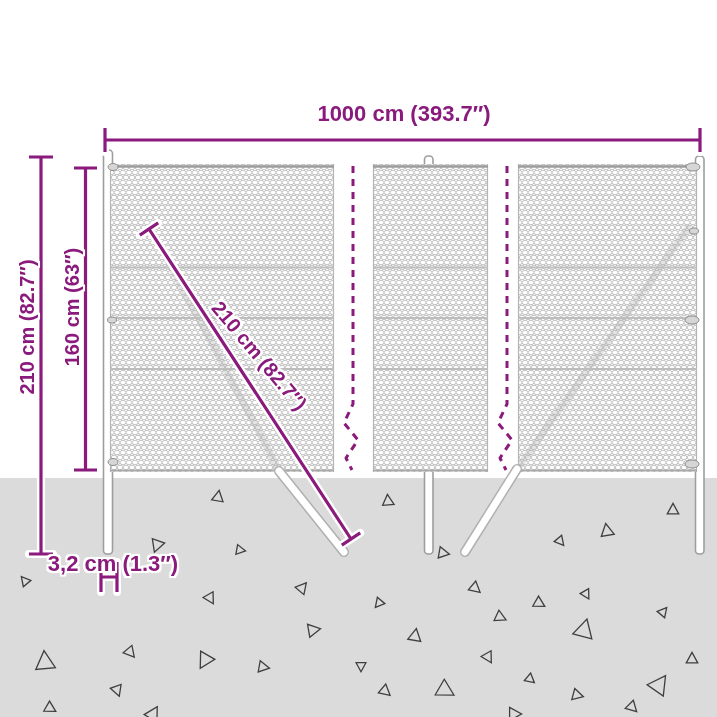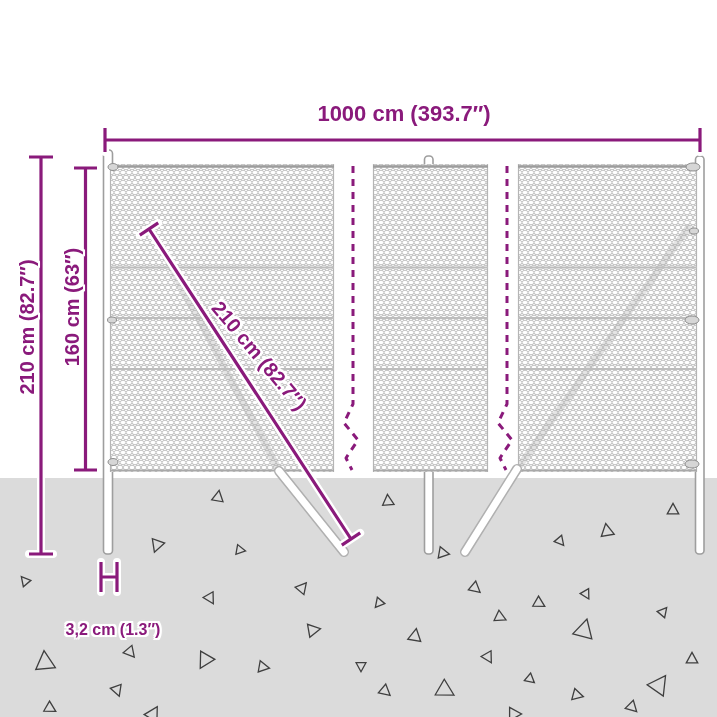--- a/index.html
+++ b/index.html
@@ -25,21 +25,21 @@
   .debris{fill:none;stroke:var(--triangle,#3f3f3f);stroke-width:1.3;stroke-linejoin:miter;}
   .dim-label{
     position:absolute;color:var(--dimension,#8a1a7b);font-weight:bold;white-space:nowrap;
     text-shadow:-2px -2px 0 #fff,2px -2px 0 #fff,-2px 2px 0 #fff,2px 2px 0 #fff,
                 -2px 0 0 #fff,2px 0 0 #fff,0 -2px 0 #fff,0 2px 0 #fff,0 0 4px #fff;
   }
   .lbl-top{left:404px;top:114px;transform:translate(-50%,-50%);font-size:22px;}
   .lbl-outer{left:27px;top:327px;transform:translate(-50%,-50%) rotate(-90deg);font-size:20px;}
   .lbl-inner{left:72px;top:307px;transform:translate(-50%,-50%) rotate(-90deg);font-size:20px;}
   .lbl-diag{left:259px;top:356px;transform:translate(-50%,-50%) rotate(50deg);font-size:20px;}
-  .lbl-bottom{left:113px;top:630px;transform:translate(-50%,-50%);font-size:16px;}
+  .lbl-bottom{left:113px;top:564px;transform:translate(-50%,-50%);font-size:22px;}
 </style>
 </head>
 <body>
 
 <div class="stage">
   <svg width="717" height="717" viewBox="0 0 717 717">
     <defs>
       <pattern id="hexmesh" width="6" height="10" patternUnits="userSpaceOnUse">
         <g class="hex" fill="none" stroke-width="0.75">
           <path d="M0,2.5 L1.5,0.3 L4.5,0.3 L6,2.5 L4.5,4.7 L1.5,4.7 Z"></path>

